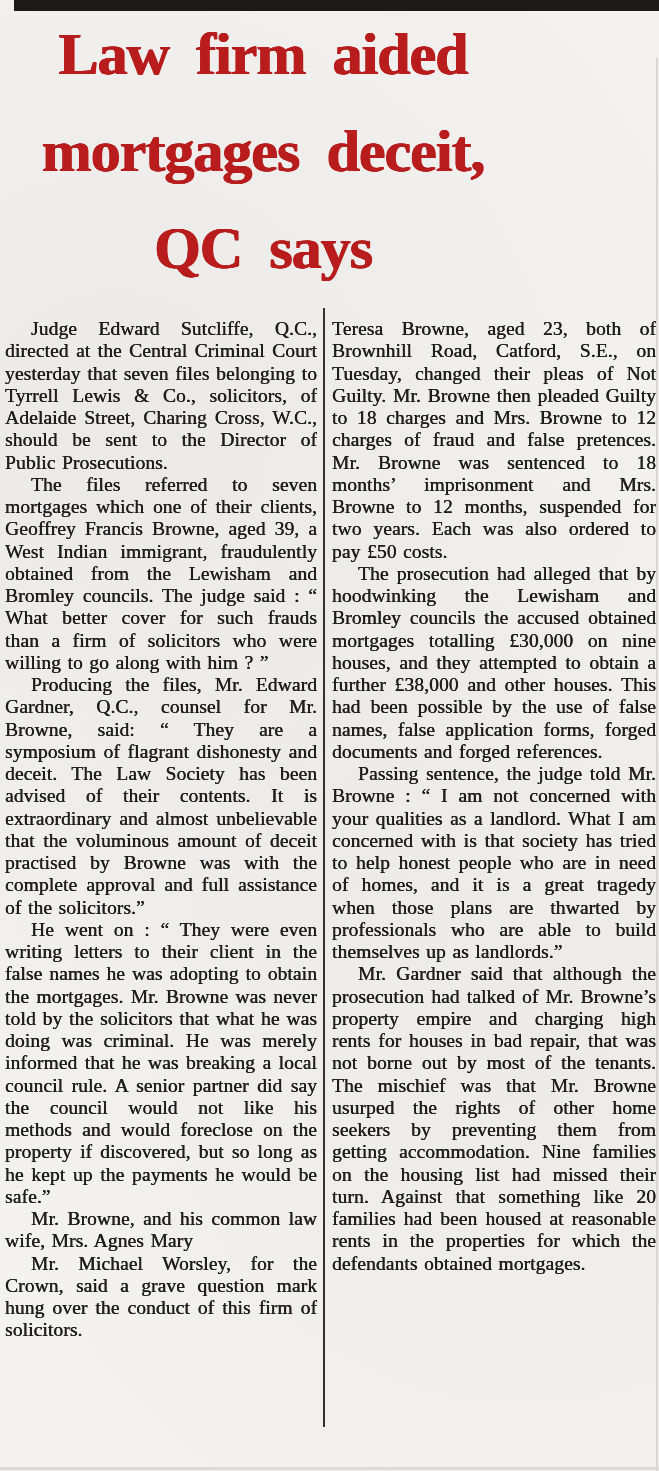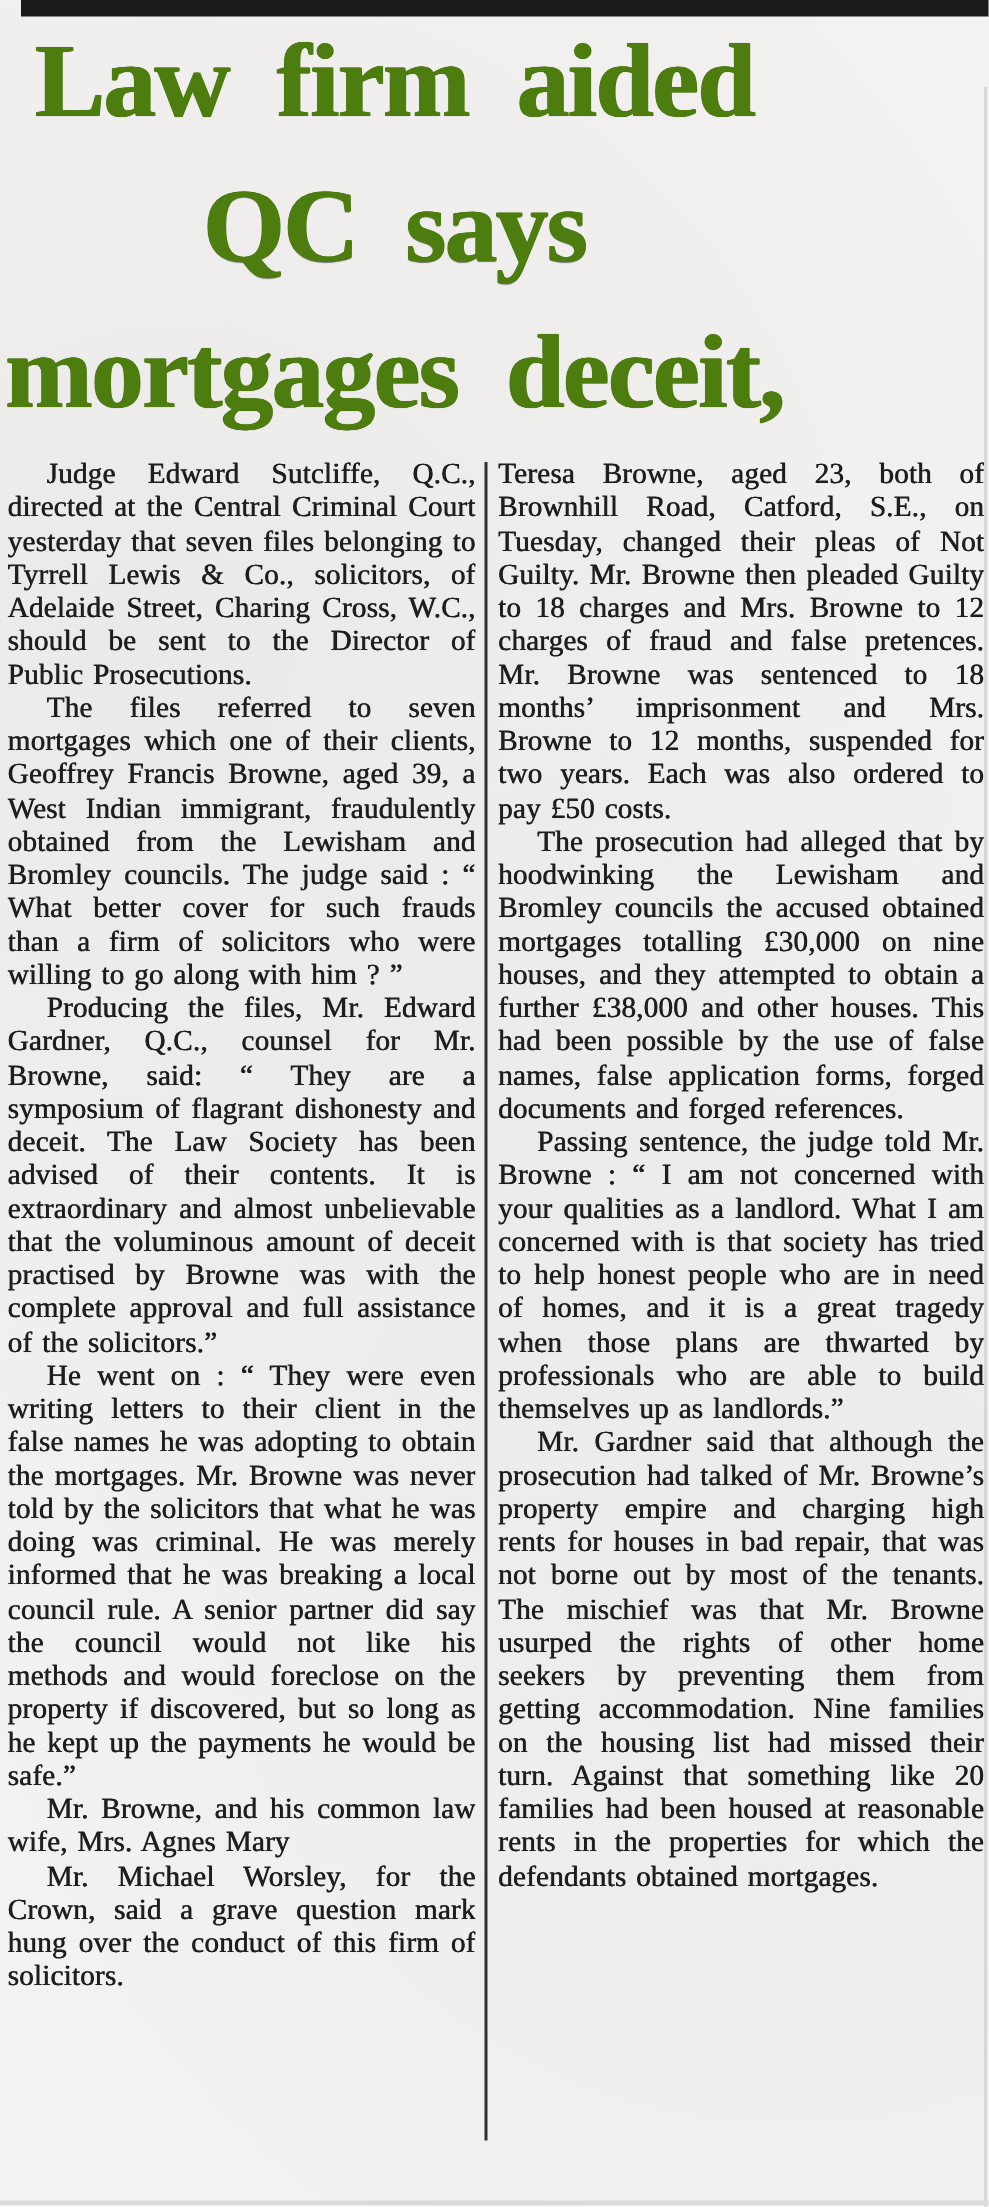--- a/index.html
+++ b/index.html
@@ -43,42 +43,43 @@
     background: #dcdad6;
   }
   .headline {
     position: absolute;
     top: 6px;
     left: 0;
     width: 526px;
     margin: 0;
     text-align: center;
     font-weight: bold;
-    font-size: 70px;
+    font-size: 60px;
     line-height: 97px;
     letter-spacing: -1px;
     word-spacing: 0.22em;
-    color: #4d7c0f;
+    color: #b91c1c;
     text-shadow: 0.7px 0 0 currentColor, -0.4px 0 0 currentColor, 0 0.4px 0.6px rgba(20,18,16,0.55);
   }
   .headline .hl-line {
     display: block;
   }
   .article-body {
     position: absolute;
     top: 306px;
     left: 5px;
     right: 3px;
     bottom: 6px;
     display: flex;
     align-items: stretch;
     overflow: hidden;
   }
   .col {
     overflow: hidden;
+    margin-top: 12px;
   }
   .col-left {
     width: 312px;
     flex: 0 0 auto;
   }
   .col-rule {
     flex: 0 0 auto;
     width: 2px;
     margin: 2px 7px 38px 6px;
     background: #33312f;
@@ -100,22 +101,22 @@
     text-indent: 26px;
   }
 </style>
 </head>
 <body>
 
 <div class="top-edge-bar"></div>
 
 <h1 class="headline">
   <span class="hl-line">Law firm aided</span>
+  <span class="hl-line">mortgages deceit,</span>
   <span class="hl-line">QC says</span>
-  <span class="hl-line">mortgages deceit,</span>
 </h1>
 
 <div class="article-body">
   <div class="col col-left">
     <p class="para indent">Judge Edward Sutcliffe, Q.C., directed at the Central Criminal Court yesterday that seven files belonging to Tyrrell Lewis &amp; Co., solicitors, of Adelaide Street, Charing Cross, W.C., should be sent to the Director of Public Prosecutions.</p>
     <p class="para indent">The files referred to seven mortgages which one of their clients, Geoffrey Francis Browne, aged 39, a West Indian immigrant, fraudulently obtained from the Lewisham and Bromley councils. The judge said : “ What better cover for such frauds than a firm of solicitors who were willing to go along with him ? ”</p>
     <p class="para indent">Producing the files, Mr. Edward Gardner, Q.C., counsel for Mr. Browne, said: “ They are a symposium of flagrant dishonesty and deceit. The Law Society has been advised of their contents. It is extraordinary and almost unbelievable that the voluminous amount of deceit practised by Browne was with the complete approval and full assistance of the solicitors.”</p>
     <p class="para indent">He went on : “ They were even writing letters to their client in the false names he was adopting to obtain the mortgages. Mr. Browne was never told by the solicitors that what he was doing was criminal. He was merely informed that he was breaking a local council rule. A senior partner did say the council would not like his methods and would foreclose on the property if discovered, but so long as he kept up the payments he would be safe.”</p>
     <p class="para indent">Mr. Browne, and his common law wife, Mrs. Agnes Mary</p>
     <p class="para indent">Mr. Michael Worsley, for the Crown, said a grave question mark hung over the conduct of this firm of solicitors.</p>

